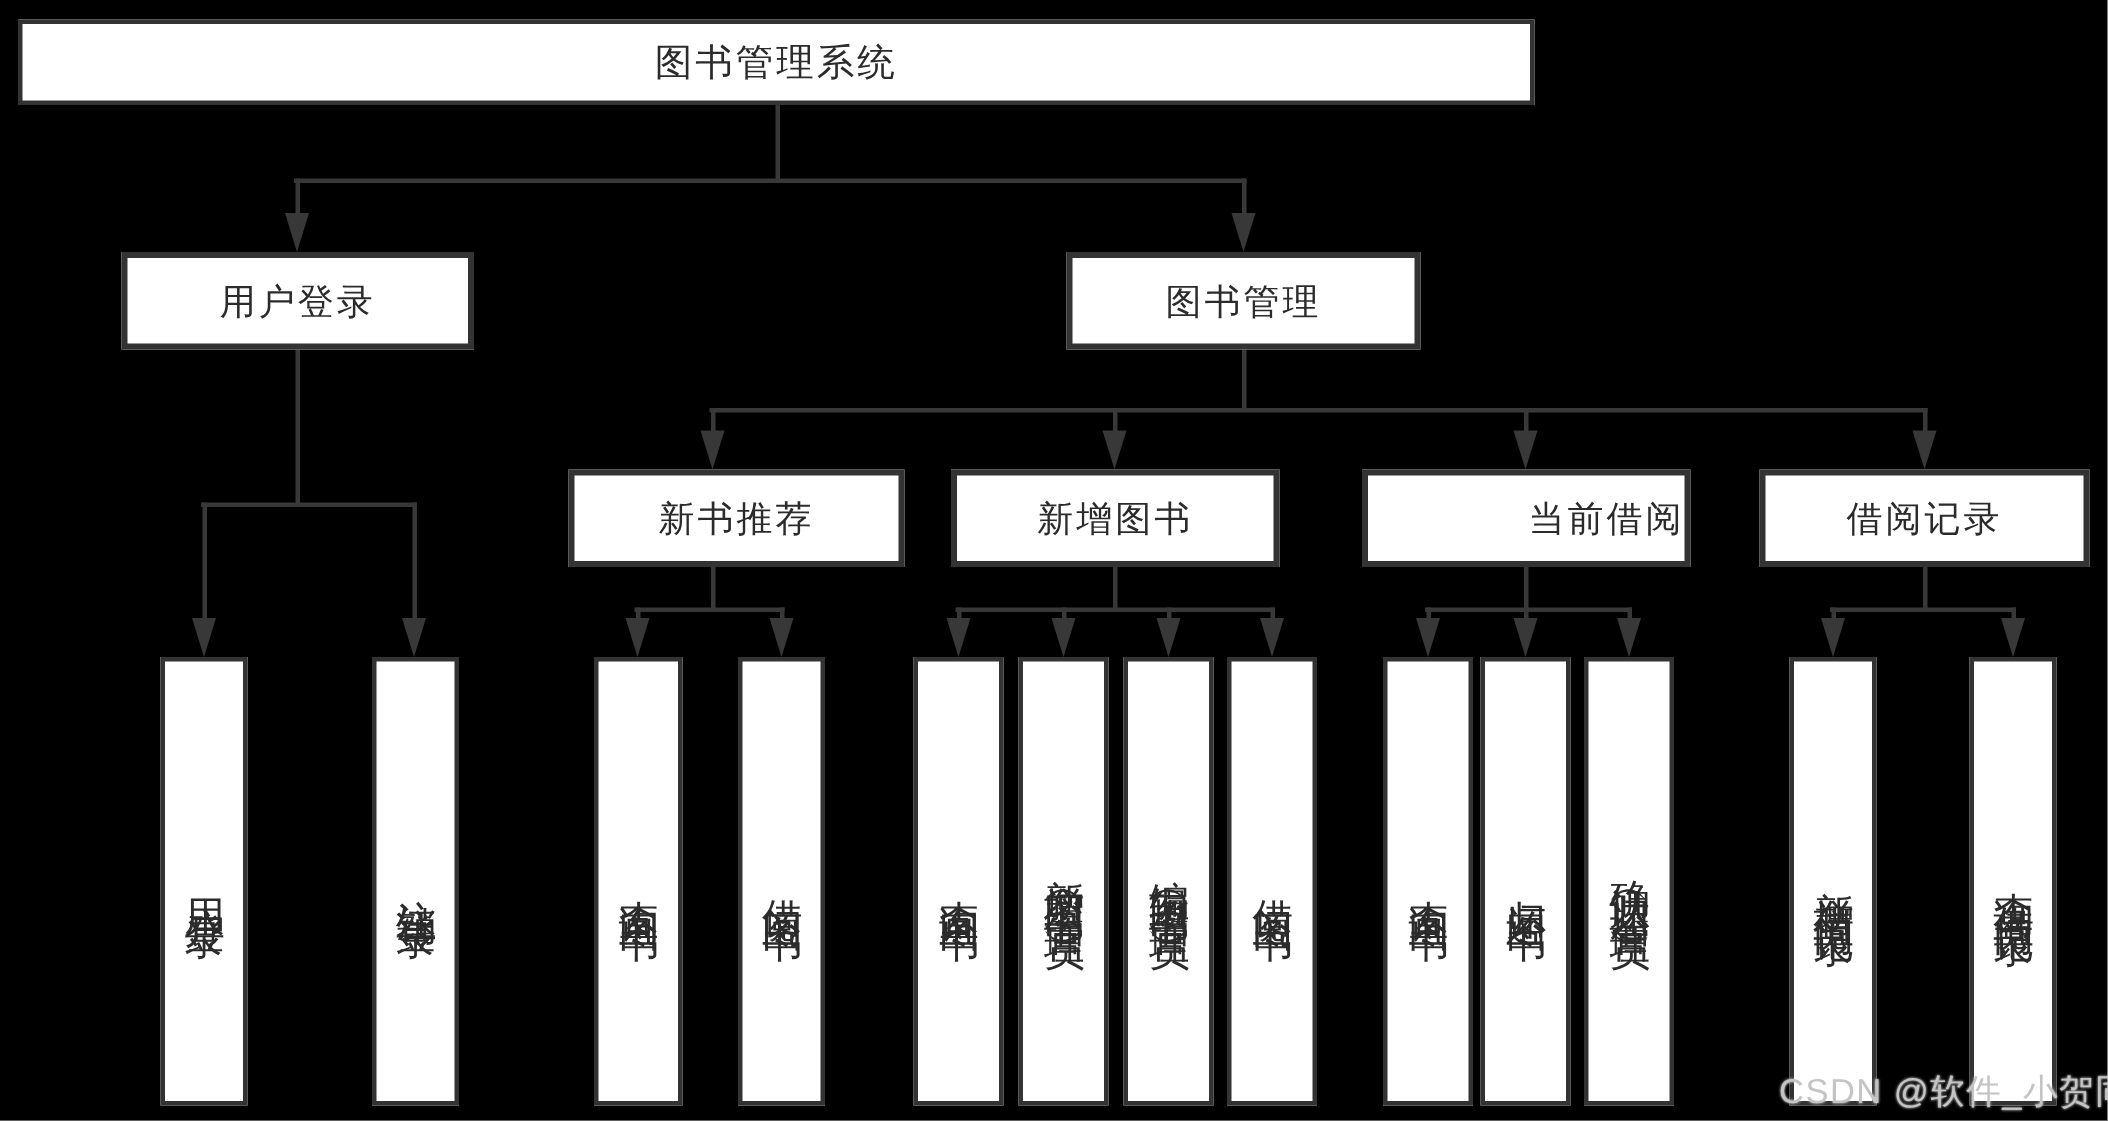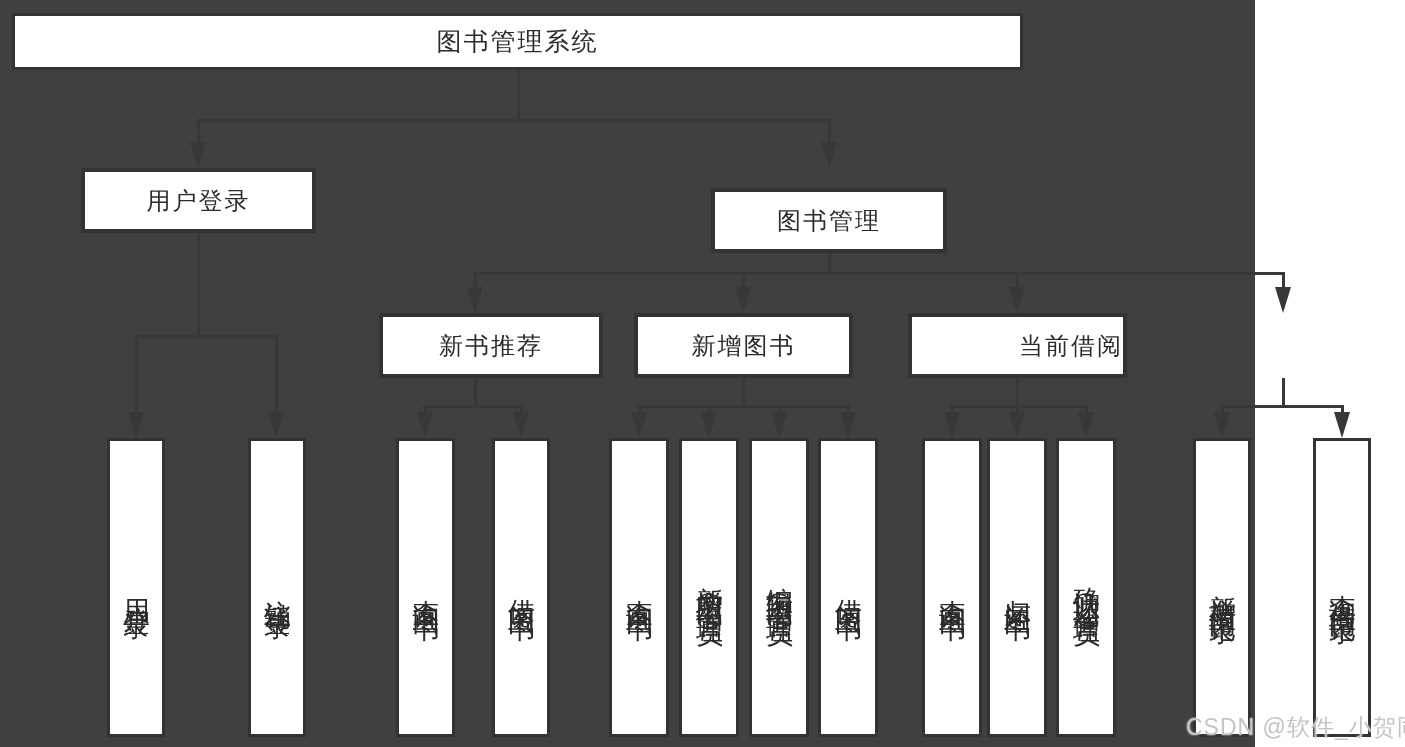--- a/index.html
+++ b/index.html
@@ -7,23 +7,23 @@
     padding: 0;
     width: 1405px;
     height: 747px;
     background: #ffffff;
     font-family: "Liberation Sans", "DejaVu Sans", sans-serif;
     overflow: hidden;
   }
   #stage {
     position: absolute;
     left: 0; top: 0;
-    width: 1255px;
+    width: 1405px;
     height: 747px;
-    background: #404040;
+    background: #000000;
   }
   .box {
     position: absolute;
     background: #ffffff;
     border: 4px solid #333333;
     box-sizing: border-box;
     display: flex;
     align-items: center;
     justify-content: center;
     color: #2b2b2b;
@@ -77,32 +77,35 @@
 
 <div id="stage">
 
   <div class="box hbox rootbox" style="left:12px; top:13px; width:1011px; height:57px;">
     <span>图书管理系统</span>
   </div>
 
   <div class="box hbox" style="left:81px; top:168px; width:235px; height:65px;">
     <span>用户登录</span>
   </div>
-  <div class="box hbox" style="left:711px; top:168px; width:236px; height:65px;margin-top:20px;">
+  <div class="box hbox" style="left:711px; top:168px; width:236px; height:65px;">
     <span>图书管理</span>
   </div>
 
   <div class="box hbox" style="left:363px; top:313px; width:224px; height:65px;margin-left:16px;">
     <span>新书推荐</span>
   </div>
   <div class="box hbox" style="left:634px; top:313px; width:219px; height:65px;">
     <span>新增图书</span>
   </div>
   <div class="box hbox" style="left:908px; top:313px; width:219px; height:65px;justify-content:flex-end;">
     <span>当前借阅</span>
+  </div>
+  <div class="box hbox" style="left:1173px; top:313px; width:220px; height:65px;">
+    <span>借阅记录</span>
   </div>
 
   <div class="box vbox" style="left:107px; top:438px; width:58px; height:299px;">
     <span>用户登录</span>
   </div>
   <div class="box vbox" style="left:248px; top:438px; width:58px; height:299px;">
     <span>注销登录</span>
   </div>
 
   <div class="box vbox" style="left:396px; top:438px; width:59px; height:299px;">

